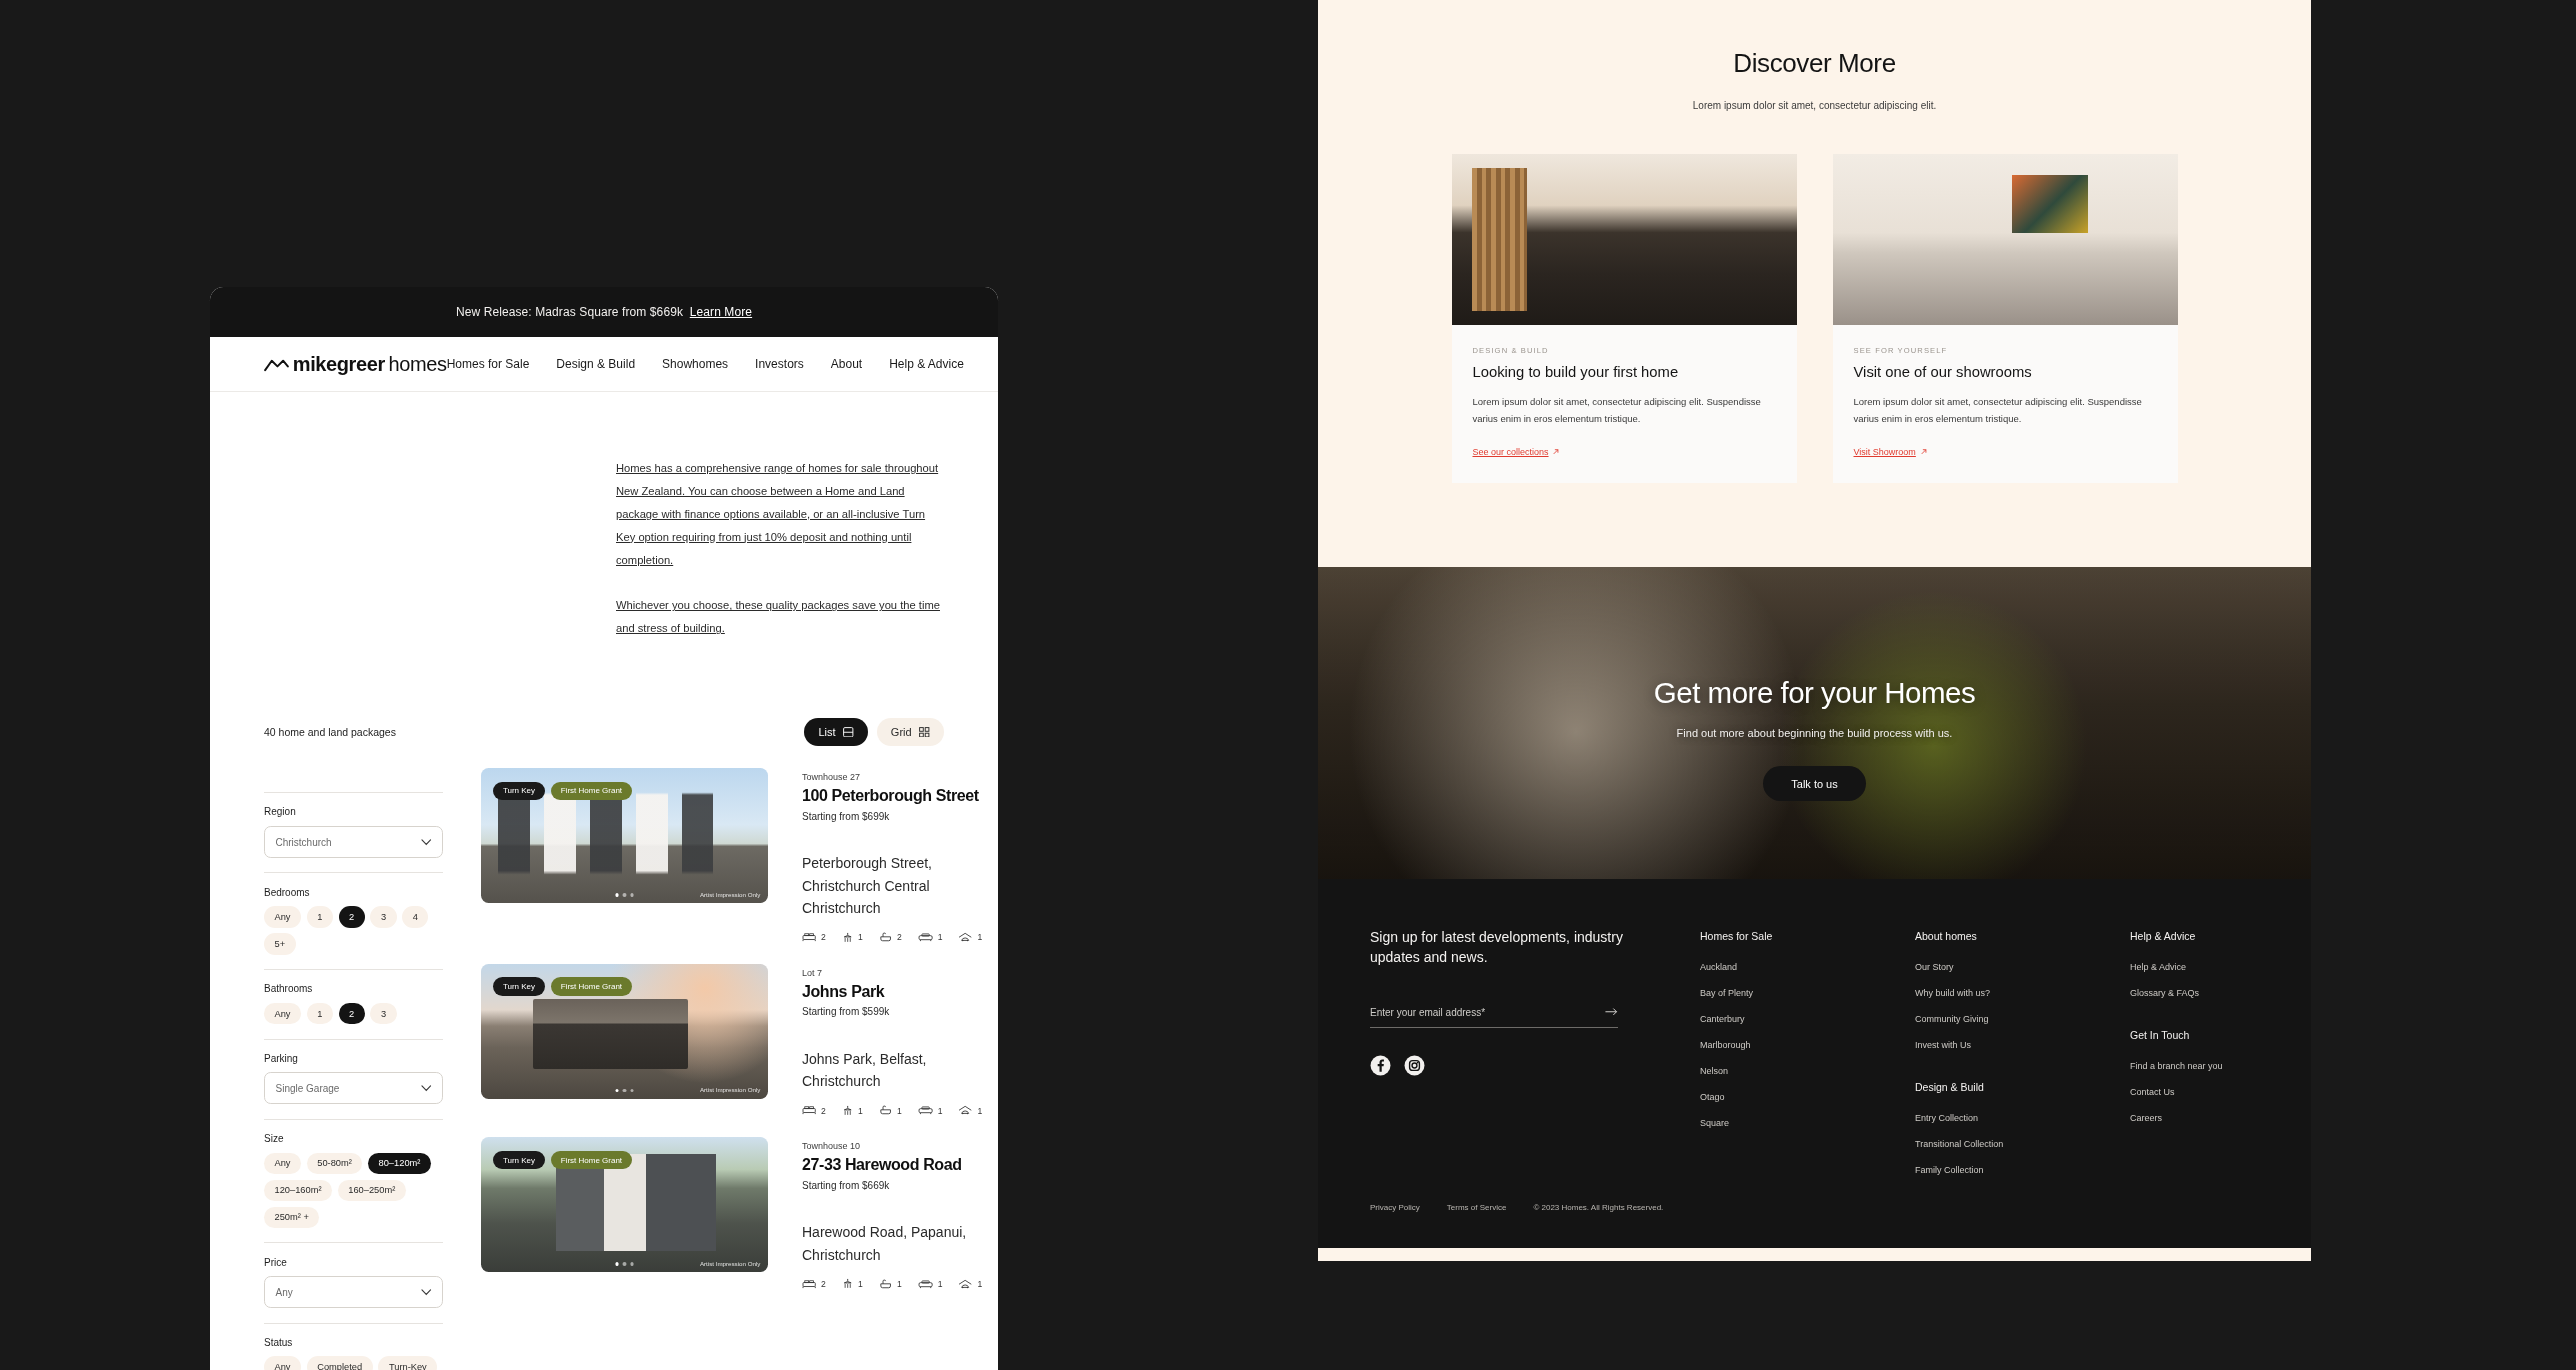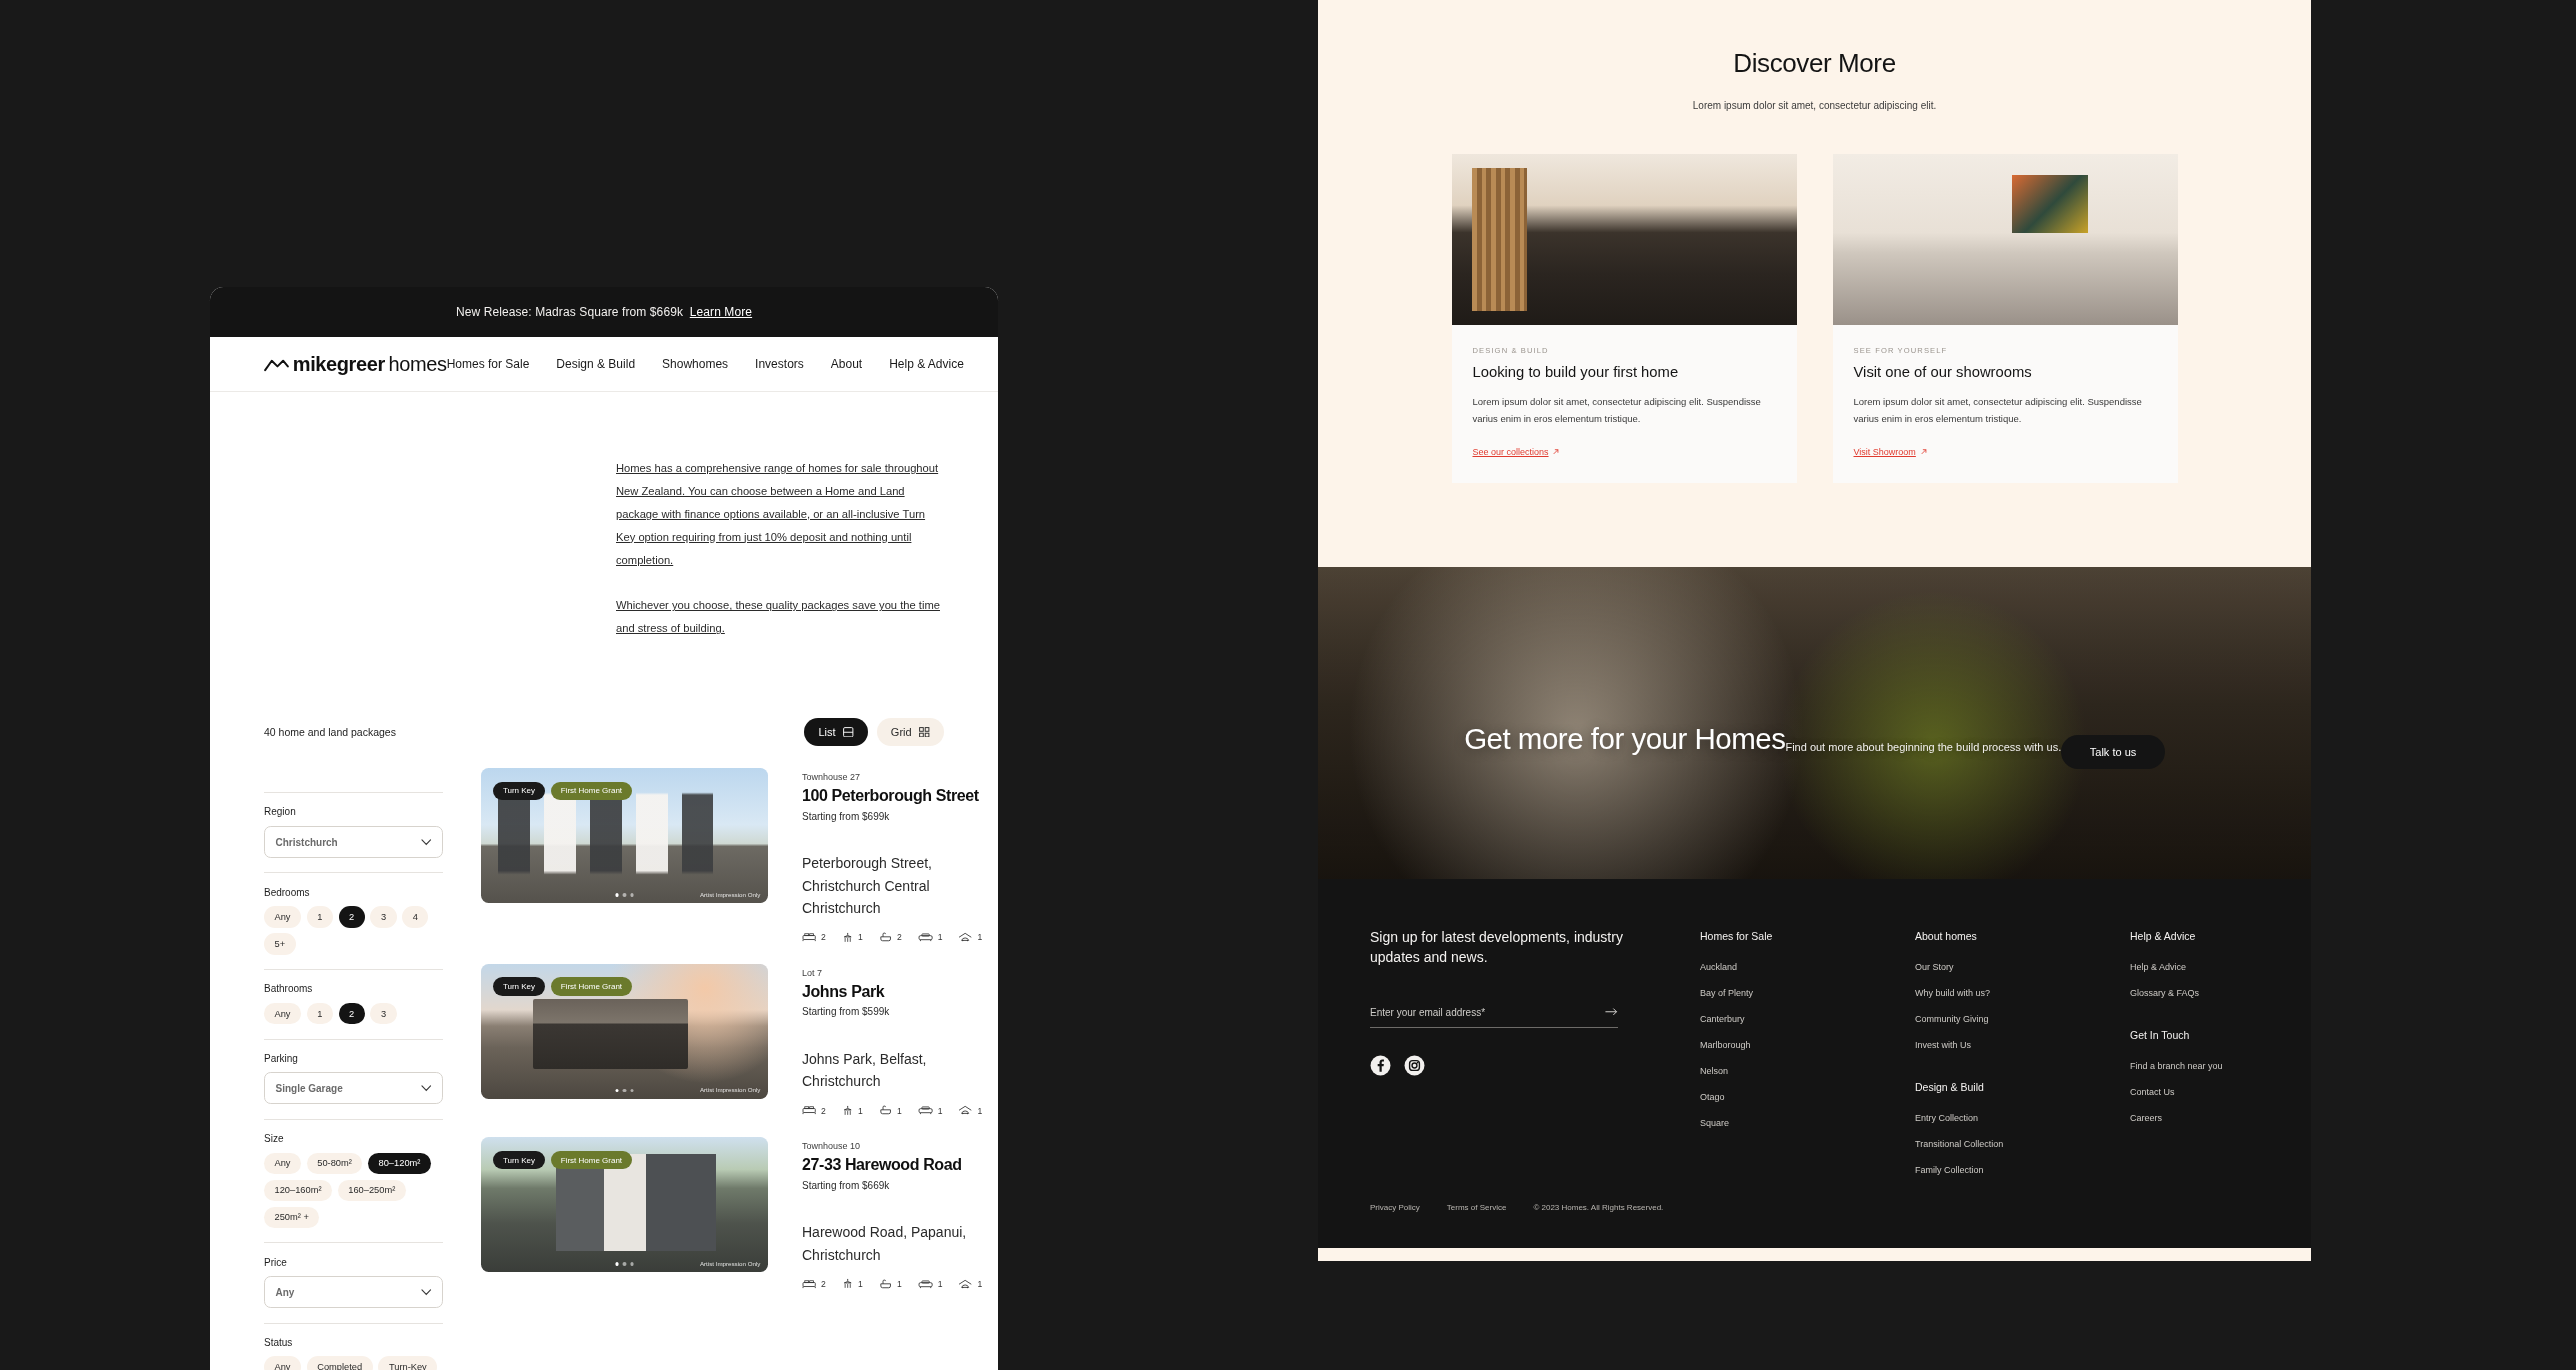--- a/index.html
+++ b/index.html
@@ -69,21 +69,21 @@
 
   .content { display:flex; padding: 13.3px 54px 0 54px; gap:38px; }
 
   
   .filters { width: 179px; flex:0 0 179px; padding-top:9.5px; }
   .frule { height:1px; background:#e6e3df; margin:14.3px 0 13.3px 0; }
   .flabel { font-size:10px; color:#1d1d1d; margin-bottom:8.6px; }
   .fselect {
     width:100%; height:32px; border:1px solid #d7d3cd; border-radius:6.7px;
     display:flex; align-items:center; padding:0 10.5px; font-size:10px; color:#6a6a6a;
-    background:#fff; cursor:pointer;font-weight:bold;
+    background:#fff; cursor:pointer;
   }
   .fselect .chev { margin-left:auto; color:#3a3a3a; }
   .chips { display:flex; flex-wrap:wrap; gap:5.7px; }
   .chip {
     background:#f9f1e9; color:#2a2a2a; border-radius:951px; padding:5.7px 10.5px;
     font-size:9.3px; cursor:pointer; border:none; font-family:inherit; white-space:nowrap;
   }
   .chip.on { background:#141414; color:#ffffff; }
 
   
@@ -132,21 +132,21 @@
     display:inline-flex; align-items:center; gap:3.8px; font-size:9px; color:#e03b2f;
     text-decoration:underline; margin-top:19px;
   }
 
   
   .cta-band {
     position:absolute; left:1318px; top:567px; width:993px; height:343px;
     overflow:hidden;
   }
   .cta-overlay {
-    position:absolute; inset:0; display:flex; 
+    position:absolute; inset:0; display:flex; flex-direction:column;
     align-items:center; justify-content:center; text-align:center;
   }
   .cta-overlay h2 { font-size:29.5px; color:#fff; font-weight:400; letter-spacing:-0.5px; text-shadow:0 1.9px 11.4px rgba(0,0,0,.45); }
   .cta-overlay p { font-size:11px; color:#f2f0ee; margin-top:17px; text-shadow:0 1px 7.6px rgba(0,0,0,.5); }
   .cta-btn {
     margin-top:27px; background:#141414; color:#fff; border-radius:951px;
     padding:11.4px 28.6px; font-size:11px; border:none; cursor:pointer; font-family:inherit;
   }
 
   

